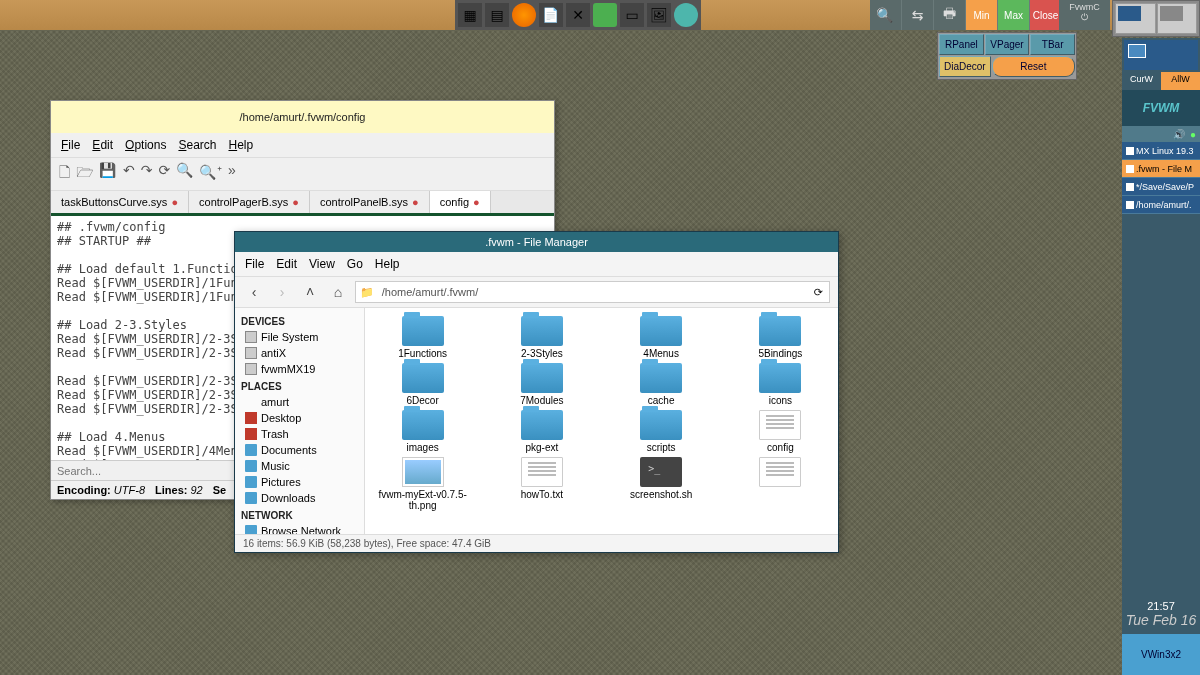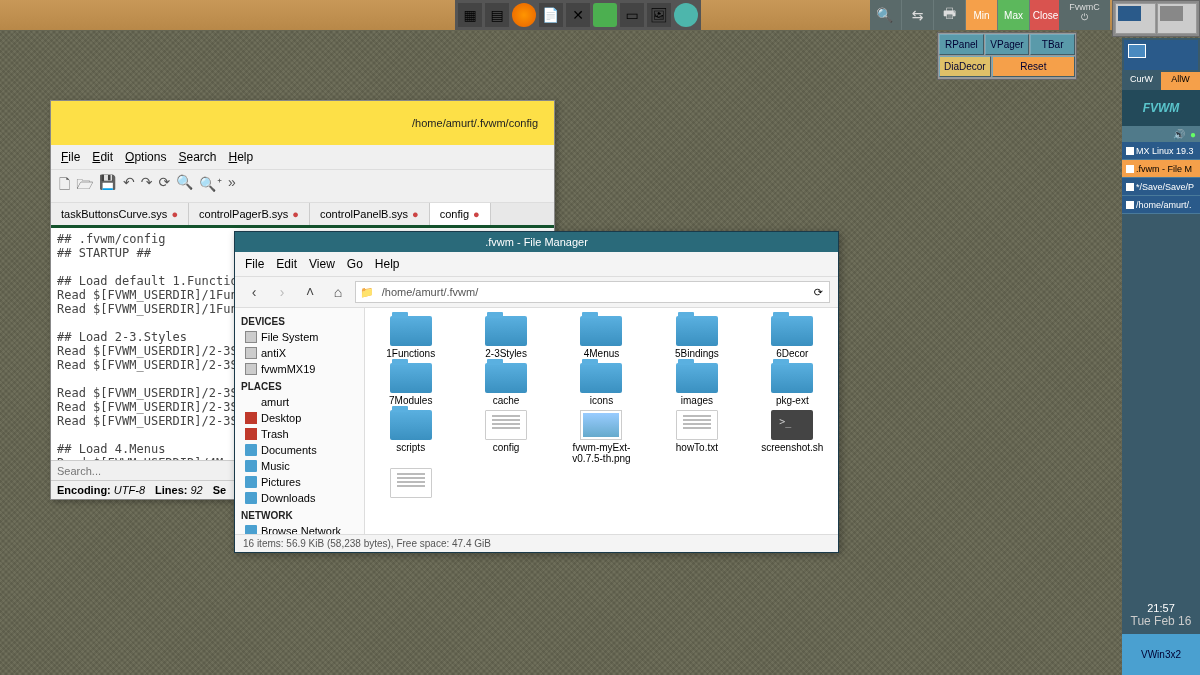--- a/index.html
+++ b/index.html
@@ -17,38 +17,38 @@
 .tc-btn.max { background: #5cb85c; color: #fff; font-size: 10px; text-align: right; }
 .tc-btn.close { background: #d9534f; color: #fff; font-size: 10px; }
 .fvwmc { position: absolute; right: 90px; top: 0; width: 51px; height: 30px; background: #5a6a6a; color: #ddd; font-size: 9px; text-align: center; padding-top: 2px; }
 .pager-box { position: absolute; top: 0; right: 0; width: 88px; height: 37px; background: #8a8a8a; border: 1px solid #666; display: grid; grid-template-columns: 1fr 1fr; gap: 1px; padding: 2px; }
 .pager-cell { background: #ccc; border: 1px solid #999; }
 .pager-mini { background: #2a5a8a; width: 60%; height: 50%; margin: 2px; }
 .control-panel { position: absolute; top: 32px; left: 937px; width: 140px; background: #999; border: 1px solid #666; padding: 1px; }
 .cp-row { display: flex; gap: 1px; margin-bottom: 1px; }
 .cp-btn { flex: 1; background: #5a9aaa; color: #003; font-size: 10px; padding: 4px; text-align: center; cursor: pointer; border: 1px outset #7ab; }
 .cp-btn.yel { background: #e0c068; }
-.cp-btn.reset { background: #f5a04a; grid-column: span 2; }
+.cp-btn.reset { background: #f5a04a; grid-column: span 2; border-radius: 9px; }
 .right-sidebar { position: absolute; top: 38px; right: 0; width: 78px; bottom: 0; background: #3a5a6a; display: flex; flex-direction: column; }
 .rs-tabrow { display: flex; height: 18px; }
 .rs-tab { flex: 1; font-size: 9px; text-align: center; padding: 2px; cursor: pointer; color: #fff; }
 .rs-tab.cur { background: #3a5a6a; }
 .rs-tab.all { background: #f5a04a; color: #000; }
 .rs-logo { height: 36px; background: #234a5a; color: #5ac5cc; display: flex; align-items: center; justify-content: center; font-size: 12px; font-style: italic; font-weight: bold; }
 .rs-item { height: 18px; background: #2a5a8a; color: #fff; font-size: 9px; padding: 2px 4px; overflow: hidden; white-space: nowrap; cursor: pointer; border-bottom: 1px solid #4a7a9a; display: flex; align-items: center; gap: 2px; }
 .rs-item.active { background: #f5a04a; color: #000; }
 .rs-chk { width: 8px; height: 8px; background: #fff; display: inline-block; }
 .rs-sound { height: 16px; background: #507a8a; display: flex; align-items: center; justify-content: flex-end; padding-right: 4px; color: #cfe; font-size: 10px; gap: 4px; }
 .rs-spacer { flex: 1; }
 .rs-clock { text-align: center; color: #fff; font-size: 11px; padding: 6px 0; margin-top: 32px; }
-.rs-clock .date { font-size: 12px; color: #ccc; }
+.rs-clock .date { font-size: 14px; color: #ccc; font-style: italic; }
 .rs-vwin { background: #4aa0d0; color: #003; font-size: 10px; text-align: center; padding: 15px; }
 
 .editor-win { position: absolute; left: 50px; top: 100px; width: 505px; height: 400px; background: #f8f8f8; border: 1px solid #888; display: flex; flex-direction: column; box-shadow: 2px 2px 6px rgba(0,0,0,.3); }
-.win-title { background: #fde047; color: #222; font-size: 11px; text-align: right; padding: 16px; cursor: move; }
+.win-title { background: #fef9c3; color: #222; font-size: 11px; text-align: center; padding: 10px; cursor: move; }
 .menubar { background: #f0f0f0; display: flex; gap: 4px; padding: 3px 6px; font-size: 12px; border-bottom: 1px solid #ddd; }
 .menubar span { cursor: pointer; padding: 2px 4px; }
 .menubar span u { text-decoration: underline; }
 .toolbar { background: #f0f0f0; display: flex; gap: 6px; padding: 4px 8px; font-size: 14px; color: #555; border-bottom: 1px solid #ddd; }
 .toolbar span { cursor: pointer; }
 .tabbar { background: #e8e8e8; display: flex; font-size: 11px; border-bottom: 3px solid #14532d; }
 .tab { padding: 5px 10px; border-right: 1px solid #ccc; cursor: pointer; display: flex; align-items: center; gap: 4px; background: #eee; }
 .tab.active { background: #fff; }
 .tab .x { color: #c44; font-weight: bold; }
 .editor-body { flex: 1; background: #fff; font-family: monospace; font-size: 12px; color: #444; padding: 4px 6px; overflow: hidden; white-space: pre; }
@@ -68,21 +68,21 @@
 .fm-body { flex: 1; display: flex; overflow: hidden; }
 .fm-side { width: 130px; background: #fafafa; border-right: 1px solid #ddd; font-size: 11px; padding: 4px 6px; overflow: auto; }
 .fm-side h4 { font-size: 10px; font-weight: bold; color: #222; margin: 4px 0 2px; }
 .fm-side .pl { padding: 2px 0 2px 4px; cursor: pointer; display: flex; align-items: center; gap: 4px; }
 .fm-side .ic { width: 12px; height: 12px; display: inline-block; }
 .ic.disk { background: #ccc; border: 1px solid #888; }
 .ic.home { color: #666; }
 .ic.folder { background: #4aa0d0; border-radius: 1px; }
 .ic.desktop { background: #c0392b; }
 .ic.trash { background: #c0392b; }
-.fm-grid { flex: 1; padding: 8px; display: grid; grid-template-columns: repeat(5, 1fr); gap: 4px 20px; align-content: start; overflow: auto; }
+.fm-grid { flex: 1; padding: 8px; display: grid; grid-template-columns: repeat(4, 1fr); gap: 4px 20px; align-content: start; overflow: auto; }
 .fm-item { text-align: center; font-size: 10px; cursor: pointer; }
 .fm-item .fic { width: 42px; height: 30px; margin: 0 auto 2px; }
 .fic.folder { background: linear-gradient(#5ab0e0, #3a90c0); border-radius: 2px; position: relative; }
 .fic.folder::before { content: ''; position: absolute; top: -4px; left: 2px; width: 16px; height: 6px; background: #5ab0e0; border-radius: 1px 1px 0 0; }
 .fic.file { background: #fff; border: 1px solid #ccc; border-radius: 1px; position: relative; }
 .fic.file::after { content: ''; position: absolute; top: 4px; left: 6px; right: 6px; height: 2px; background: #bbb; box-shadow: 0 4px #bbb, 0 8px #bbb, 0 12px #bbb; }
 .fic.img { background: #fff; border: 1px solid #ccc; padding: 2px; }
 .fic.img::after { content: ''; display: block; width: 100%; height: 100%; background: linear-gradient(#9cf, #6ac); }
 .fic.sh { background: #444; border-radius: 2px; position: relative; }
 .fic.sh::after { content: '>_'; color: #ccc; position: absolute; top: 6px; left: 8px; font-size: 10px; font-family: monospace; }

